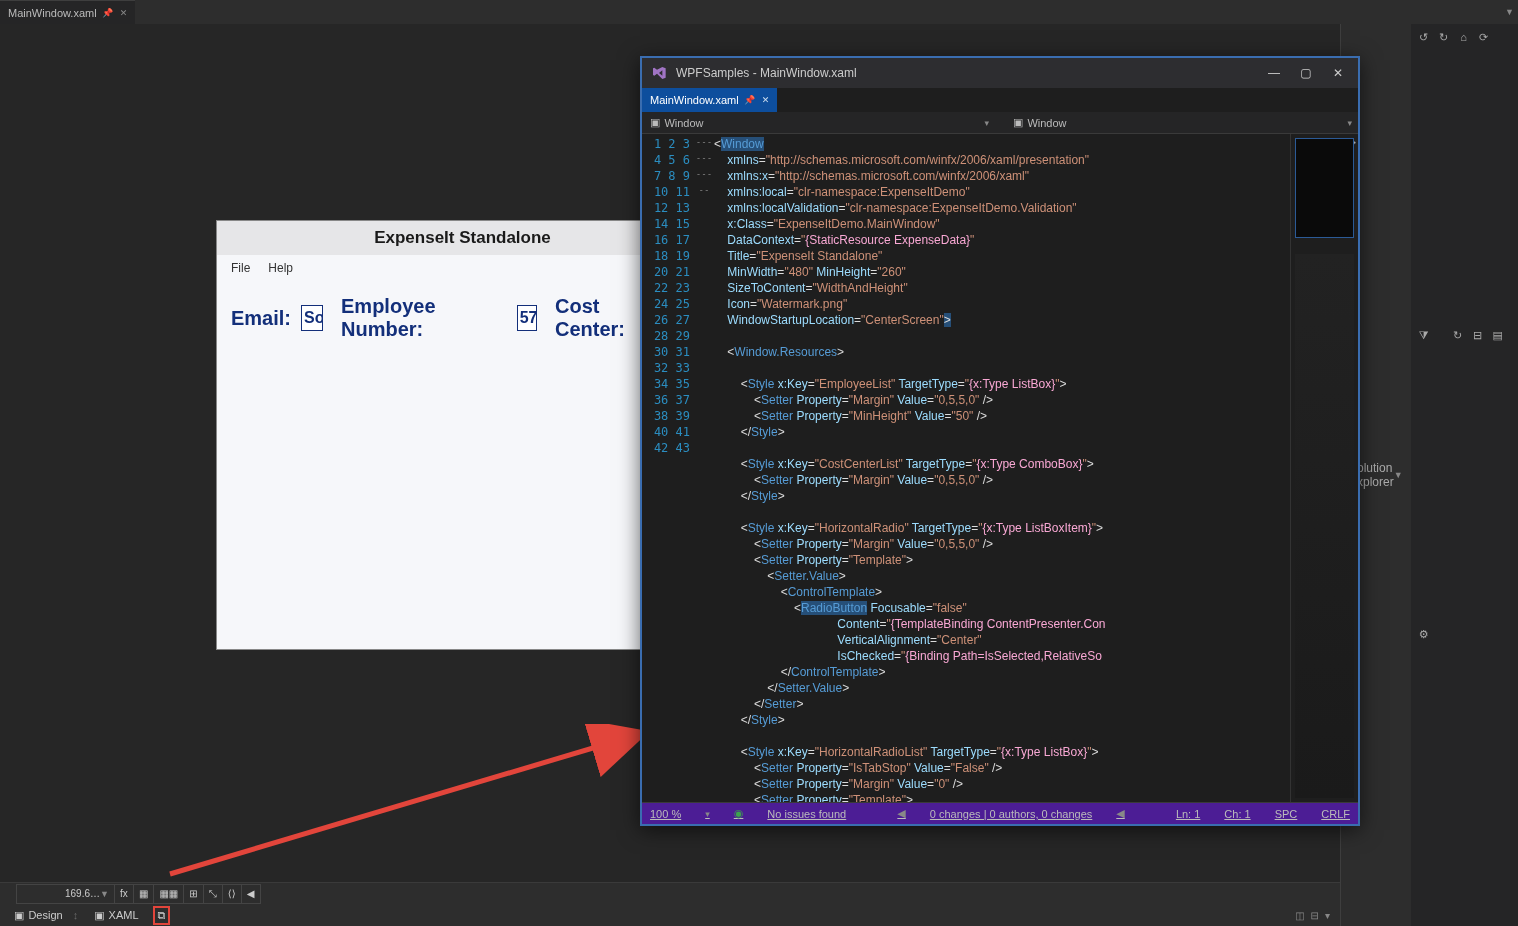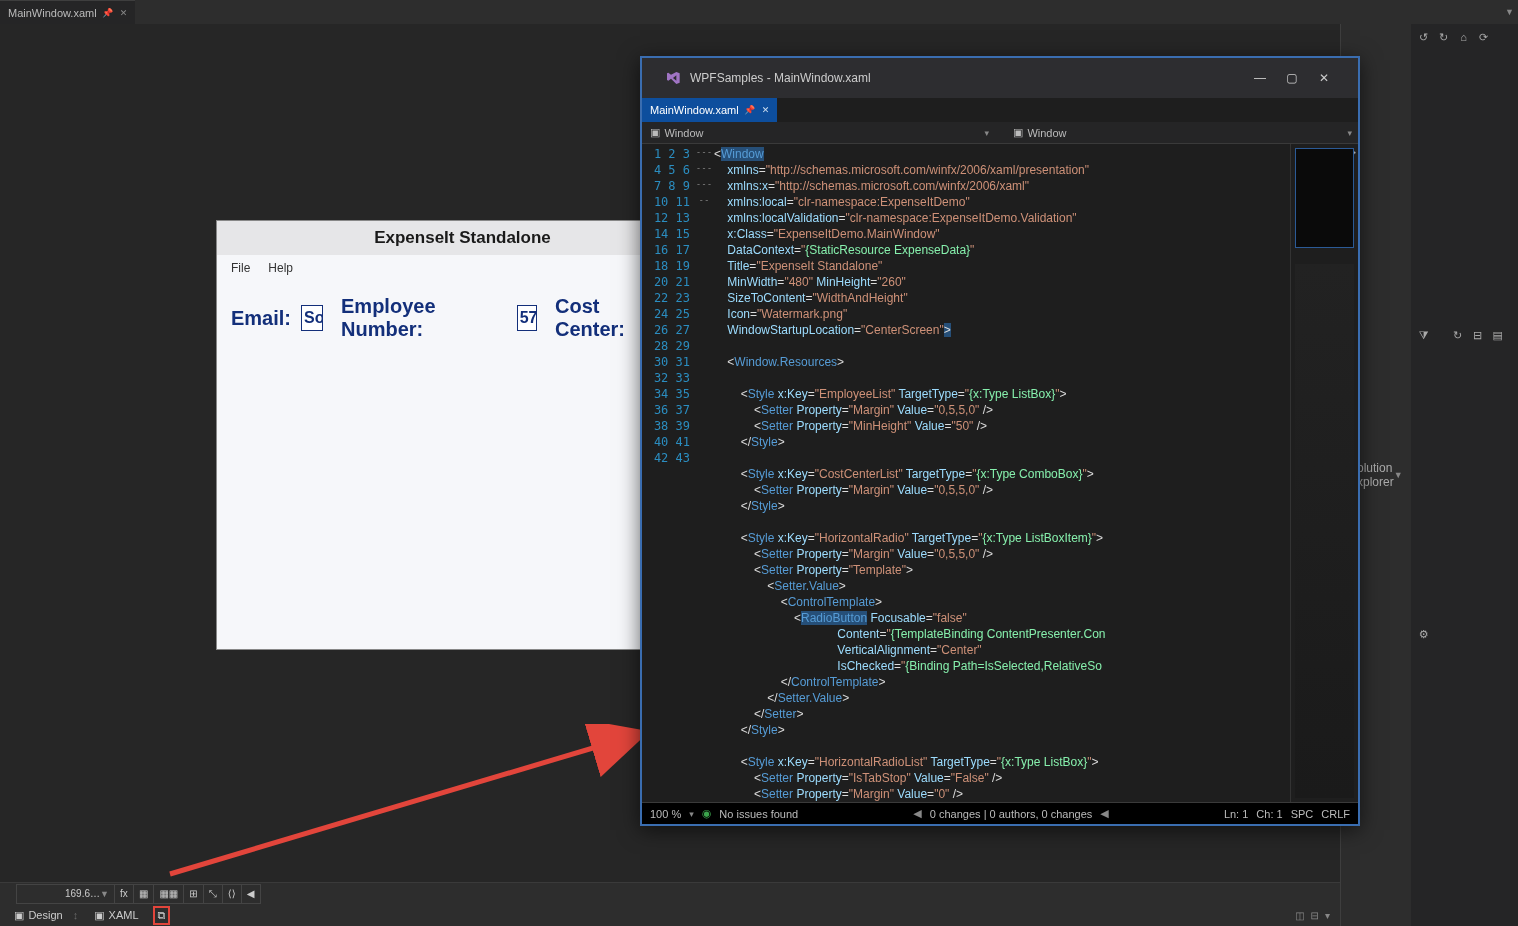--- a/index.html
+++ b/index.html
@@ -40,46 +40,46 @@
 
 .sol-hdr { display:flex; align-items:center; background:#2d2d2d; padding:4px 8px; font-size:12px; color:#aaa; }
 .sol-hdr .gap { flex:1; }
 .sol-toolbar { display:flex; gap:2px; padding:4px; flex-wrap:wrap; font-size:11px; color:#aaa; }
 .sol-toolbar span { width:18px; height:18px; display:flex; align-items:center; justify-content:center; }
 .sol-tree { flex:1; overflow:hidden; font-size:12px; padding:4px 2px; color:#bbb; }
 .sol-tree .nd { white-space:nowrap; text-overflow:clip; overflow:hidden; padding:1px 0 1px 4px; }
 
 
 .float-win { position:absolute; left:640px; top:56px; width:720px; height:770px; background:#1e1e1e; border:2px solid #3a6db0; display:flex; flex-direction:column; box-shadow:0 4px 20px rgba(0,0,0,.6); z-index:50; }
-.fw-title { height:40px; display:flex; align-items:center; gap:8px; padding:0 22px; background:#2d2d30; color:#ccc; font-size:12px; }
+.fw-title { height:30px; display:flex; align-items:center; gap:8px; padding:0 8px; background:#2d2d30; color:#ccc; font-size:12px; }
 .fw-title .spacer { flex:1; }
 .fw-title .wc { width:24px; text-align:center; color:#ccc; font-size:12px; cursor:pointer; }
 .vs-logo { width:18px; height:18px; display:inline-flex; align-items:center; justify-content:center; }
 .fw-tabs { height:24px; display:flex; }
 .fw-tab { background:#0d4e9d; color:#fff; font-size:11px; padding:4px 8px; display:flex; align-items:center; gap:6px; }
 .fw-crumb { height:22px; display:flex; align-items:center; background:#252526; border-bottom:1px solid #3a3a3a; font-size:11px; color:#bbb; }
 .fw-crumb .c { padding:2px 8px; display:flex; align-items:center; gap:4px; }
 .fw-body { flex:1; display:flex; overflow:hidden; position:relative; }
 .gutter { width:54px; background:#1e1e1e; text-align:right; padding:2px 6px 2px 2px; color:#2b8dc0; font-family:Consolas,monospace; font-size:12px; line-height:16px; }
 .code { flex:1; font-family:Consolas,monospace; font-size:12px; line-height:16px; padding:2px 2px; white-space:pre; color:#dcdcdc; overflow:hidden; position:relative; }
 .fold { width:16px; background:#1e1e1e; color:#888; font-size:9px; line-height:16px; text-align:center; }
 .minimap { width:68px; background:#1e1e1e; border-left:1px solid #333; position:relative; }
 .mm1,.mm2 { position:absolute; left:4px; right:4px; }
 .mm1 { top:4px; height:100px; background:#0a0a0a; border:1px solid #2b5a96; }
 .mm2 { top:120px; bottom:4px; background:linear-gradient(#222,#1a1a1a); }
-.fw-status { height:22px; display:flex; align-items:center; gap:8px; background:#000000; border-top:1px solid #3a3a3a; font-size:11px; color:#bbb; padding:0 8px; }
+.fw-status { height:22px; display:flex; align-items:center; gap:24px; background:#4c1d95; border-top:1px solid #3a3a3a; font-size:11px; color:#bbb; padding:0 8px;text-decoration:underline; }
 .fw-status .sp { flex:1; }
 .ok-ico { color:#3ba44c; }
 
 
 .t-el { color:#569cd6; }
 .t-attr { color:#9cdcfe; }
 .t-str { color:#ce9178; }
 .t-sel { background:#264f78; }
-.t-bind { color:#86efac; }
+.t-bind { color:#f9a8d4; }
 
 
 .arrow { position:absolute; left:160px; top:700px; z-index:40; pointer-events:none; }
 
 .chev { font-size:9px; color:#888; }
 </style>
 </head>
 <body>
 
 <div class="doc-tabs">

